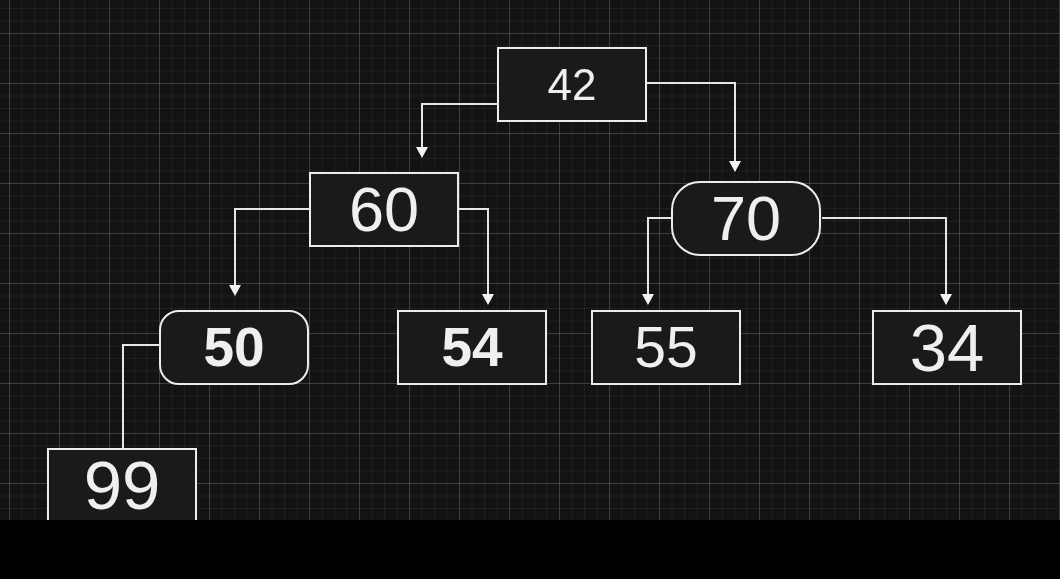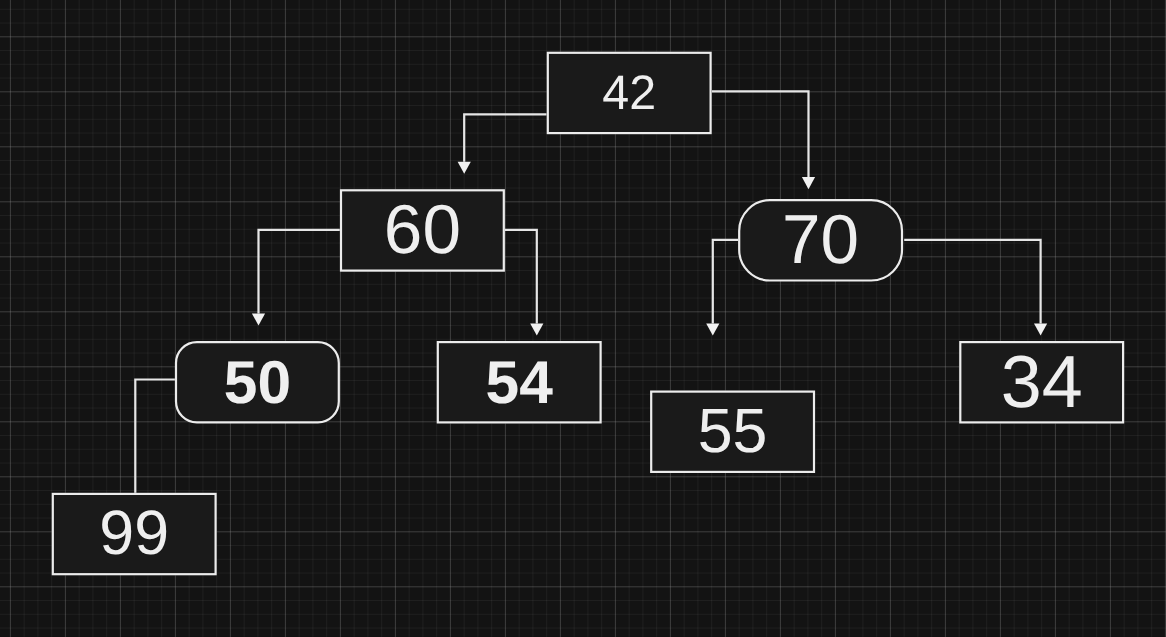--- a/index.html
+++ b/index.html
@@ -3,21 +3,21 @@
 <meta charset="utf-8">
 <style>
   html, body {
     margin: 0;
     padding: 0;
     background: #000;
   }
   .stage {
     position: relative;
     width: 1060px;
-    height: 579px;
+    height: 520px;
     overflow: hidden;
     background-color: #131313;
     background-image:
       linear-gradient(to right, rgba(150,150,150,0.26) 1px, transparent 1px),
       linear-gradient(to bottom, rgba(150,150,150,0.26) 1px, transparent 1px),
       linear-gradient(to right, rgba(255,255,255,0.05) 1px, transparent 1px),
       linear-gradient(to bottom, rgba(255,255,255,0.05) 1px, transparent 1px);
     background-size: 50px 50px, 50px 50px, 12.5px 12.5px, 12.5px 12.5px;
     background-position: 9px 0, 0 33px, 9px 0, 0 8px;
     font-family: "Liberation Sans", sans-serif;
@@ -48,23 +48,23 @@
     align-items: center;
     justify-content: center;
     line-height: 1;
     font-weight: 400;
   }
   .n42 { left: 497px; top: 47px;  font-size: 44px; }
   .n60 { left: 309px; top: 172px; font-size: 63px; text-align: right; }
   .n70 { left: 671px; top: 181px; font-size: 63px; border-radius: 29px; }
   .n50 { left: 159px; top: 310px; font-size: 55px; font-weight: 700; border-radius: 20px; }
   .n43 { left: 397px; top: 310px; font-size: 55px; font-weight: 700; }
-  .n55 { left: 591px; top: 310px; font-size: 57px; margin-top: 45px; }
+  .n55 { left: 591px; top: 310px; font-size: 57px; }
   .n34 { left: 872px; top: 310px; font-size: 67px; }
-  .n99 { left: 47px;  top: 448px; font-size: 57px; }
+  .n99 { left: 47px;  top: 448px; font-size: 69px; }
   .watermark {
     position: absolute;
     right: 6px;
     bottom: 3px;
     font-size: 18px;
     color: #9e9e9e;
     letter-spacing: 0.5px;
   }
 </style>
 </head>

